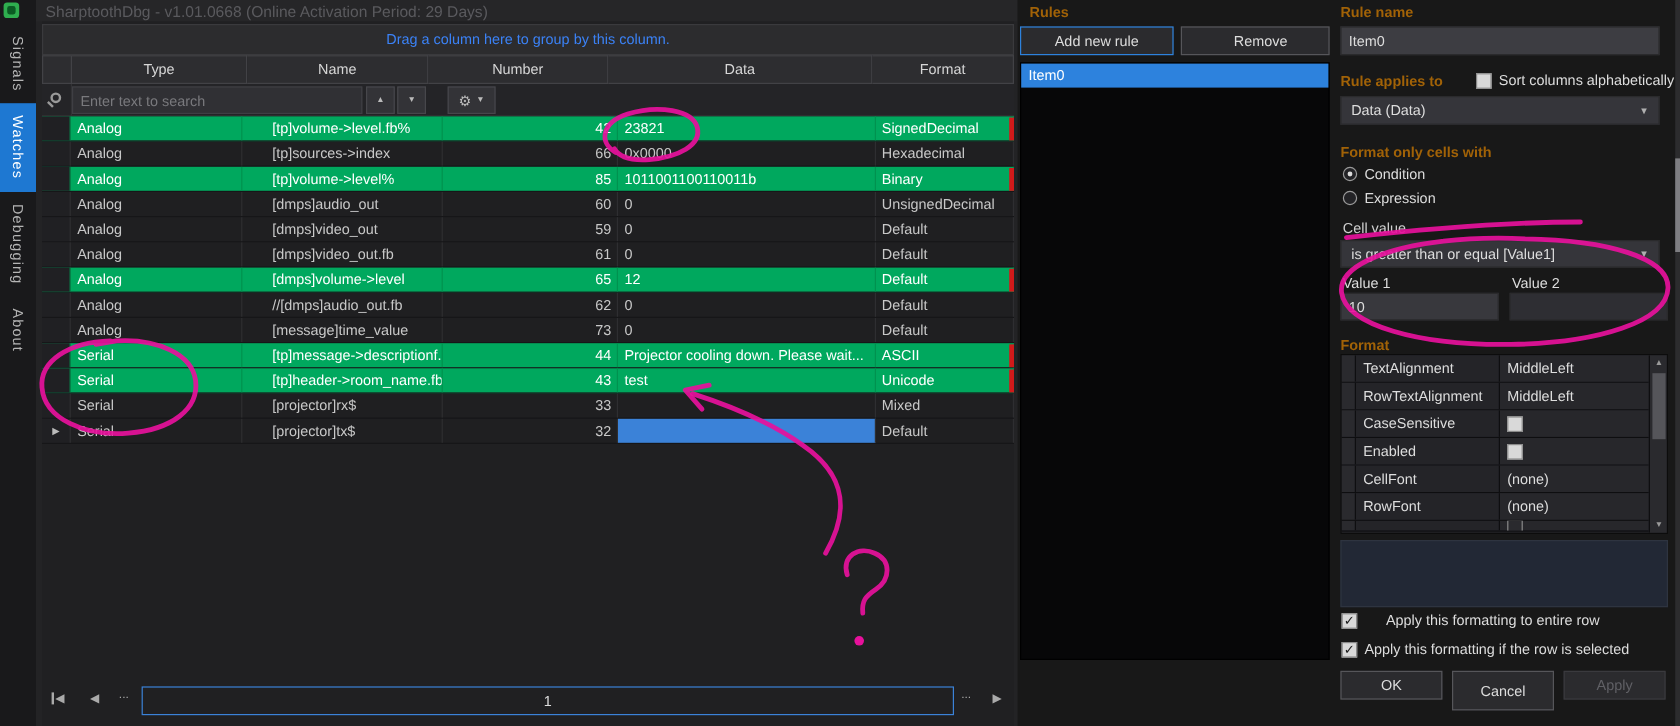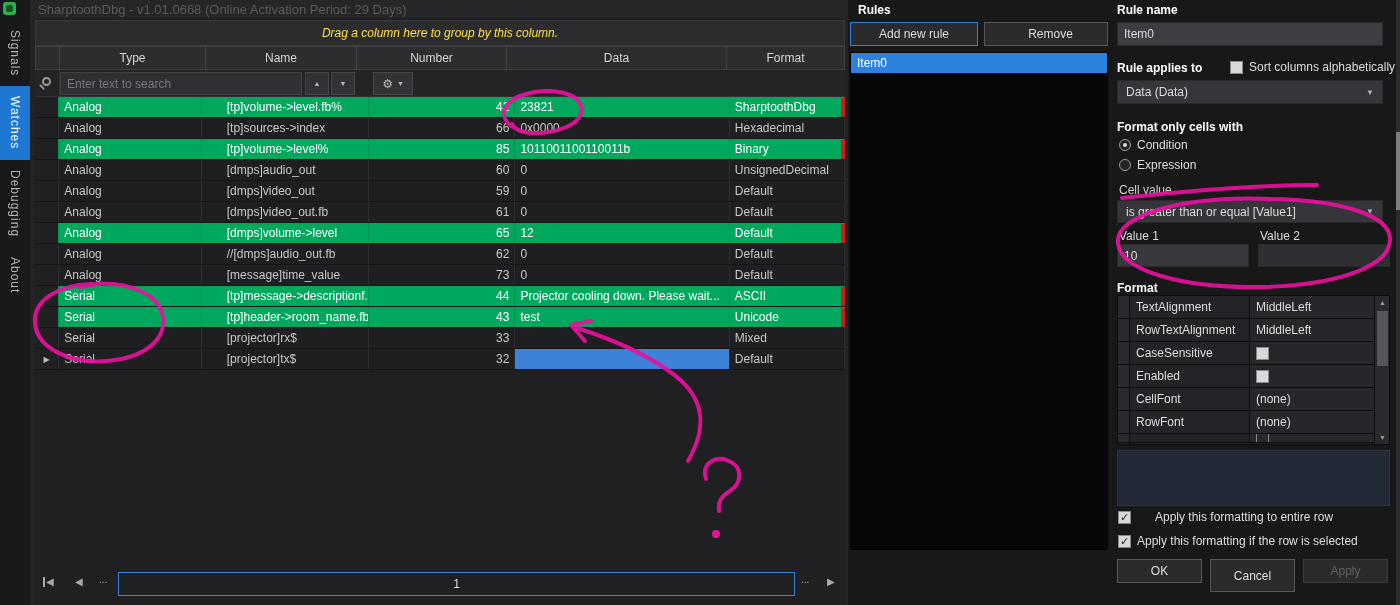--- a/index.html
+++ b/index.html
@@ -16,21 +16,21 @@
   .app-icon { position:absolute; left:3px; top:2px; width:13px; height:13px; background:#2fae4f; border-radius:3px; }
   .app-icon::after { content:""; position:absolute; left:3px; top:3px; width:7px; height:7px; background:#0b5c24; border-radius:2px; }
   .strip-items { position:absolute; top:20px; left:0; width:30px; }
   .strip-item { width:30px; display:flex; justify-content:center; padding:10px 0; cursor:pointer; color:#b5b5b5; }
   .strip-item.active { background:#1e78d2; color:#fff; }
   .strip-label { writing-mode:vertical-rl; font-size:12px; letter-spacing:1px; }
 
   
   .grid-area { position:absolute; left:35px; top:18px; width:810px; height:587px; background:#202022; }
   .group-bar { position:absolute; left:0; top:2px; width:810px; height:26px; background:#2c2c2e; border:1px solid #3a3a3d;
-               color:#fde047; display:flex; align-items:center; justify-content:center;font-style:italic; }
+               color:#3b82f6; display:flex; align-items:center; justify-content:center; }
   .hdr-row { position:absolute; left:0; top:28px; width:810px; height:24px; display:flex; }
   .hdr-cell { background:#2d2d30; border:1px solid #424246; border-left:none; display:flex; align-items:center;
               justify-content:center; color:#d6d6d6; cursor:pointer; }
   .hdr-row > :nth-child(1){ width:25px; border-left:1px solid #424246; }
   .hdr-row > :nth-child(2){ width:146px; }
   .hdr-row > :nth-child(3){ width:151px; }
   .hdr-row > :nth-child(4){ width:150px; }
   .hdr-row > :nth-child(5){ width:220px; }
   .hdr-row > :nth-child(6){ width:118px; }
 
@@ -67,21 +67,21 @@
   .pg-ctl { position:absolute; top:6px; color:#aaa; font-size:10px; cursor:pointer; }
   .pg-first { left:8px; display:flex; align-items:center; gap:1px; }
   .pg-first::before { content:""; width:2px; height:10px; background:#aaa; }
   .pg-prev { left:40px; } .pg-next { left:792px; }
   .pg-dots-l { left:64px; top:4px; } .pg-dots-r { left:766px; top:4px; }
   .page-box { position:absolute; left:83px; top:2px; width:677px; height:24px; border:1px solid #3b82d8; background:#202022;
               display:flex; align-items:center; justify-content:center; color:#ddd; cursor:pointer; }
 
   
   .right-panel { position:absolute; left:848px; top:0; width:552px; height:605px; background:#181818; z-index:6; }
-  .b { font-weight:bold; color:#ffffff; }
+  .b { font-weight:bold; color:#a16207; }
   .rules-title { position:absolute; left:10px; top:3px; }
   .btn { background:#2b2b2e; border:1px solid #56565a; color:#ddd; display:flex; align-items:center; justify-content:center;
          font:inherit; cursor:pointer; }
   .btn-add { position:absolute; left:2px; top:22px; width:128px; height:24px; border-color:#2d82dd; }
   .btn-remove { position:absolute; left:136px; top:22px; width:124px; height:24px;padding-left:9px; }
   .rules-list { position:absolute; left:2px; top:52px; width:258px; height:498px; background:#070708; border:1px solid #000; }
   .rule-item { height:20px; display:flex; align-items:center; padding:0 6px; color:#ccc; cursor:pointer; }
   .rule-item.selected { background:#2d82dd; color:#fff; }
 
   .rn-label { position:absolute; left:269px; top:3px; }
@@ -209,21 +209,21 @@
     <div class="rows">
 
         <div class="grid-row green">
           <div class="cell c-ind">
             
           </div>
           <div class="cell c-type">Analog</div>
           <div class="cell c-name">[tp]volume-&gt;level.fb%</div>
           <div class="cell c-number">42</div>
           <div class="cell c-data">23821</div>
-          <div class="cell c-format">SharptoothDbg</div>
+          <div class="cell c-format">SignedDecimal</div>
           <span class="red-tag show"></span>
         </div>
 
         <div class="grid-row">
           <div class="cell c-ind">
             
           </div>
           <div class="cell c-type">Analog</div>
           <div class="cell c-name">[tp]sources-&gt;index</div>
           <div class="cell c-number">66</div>

